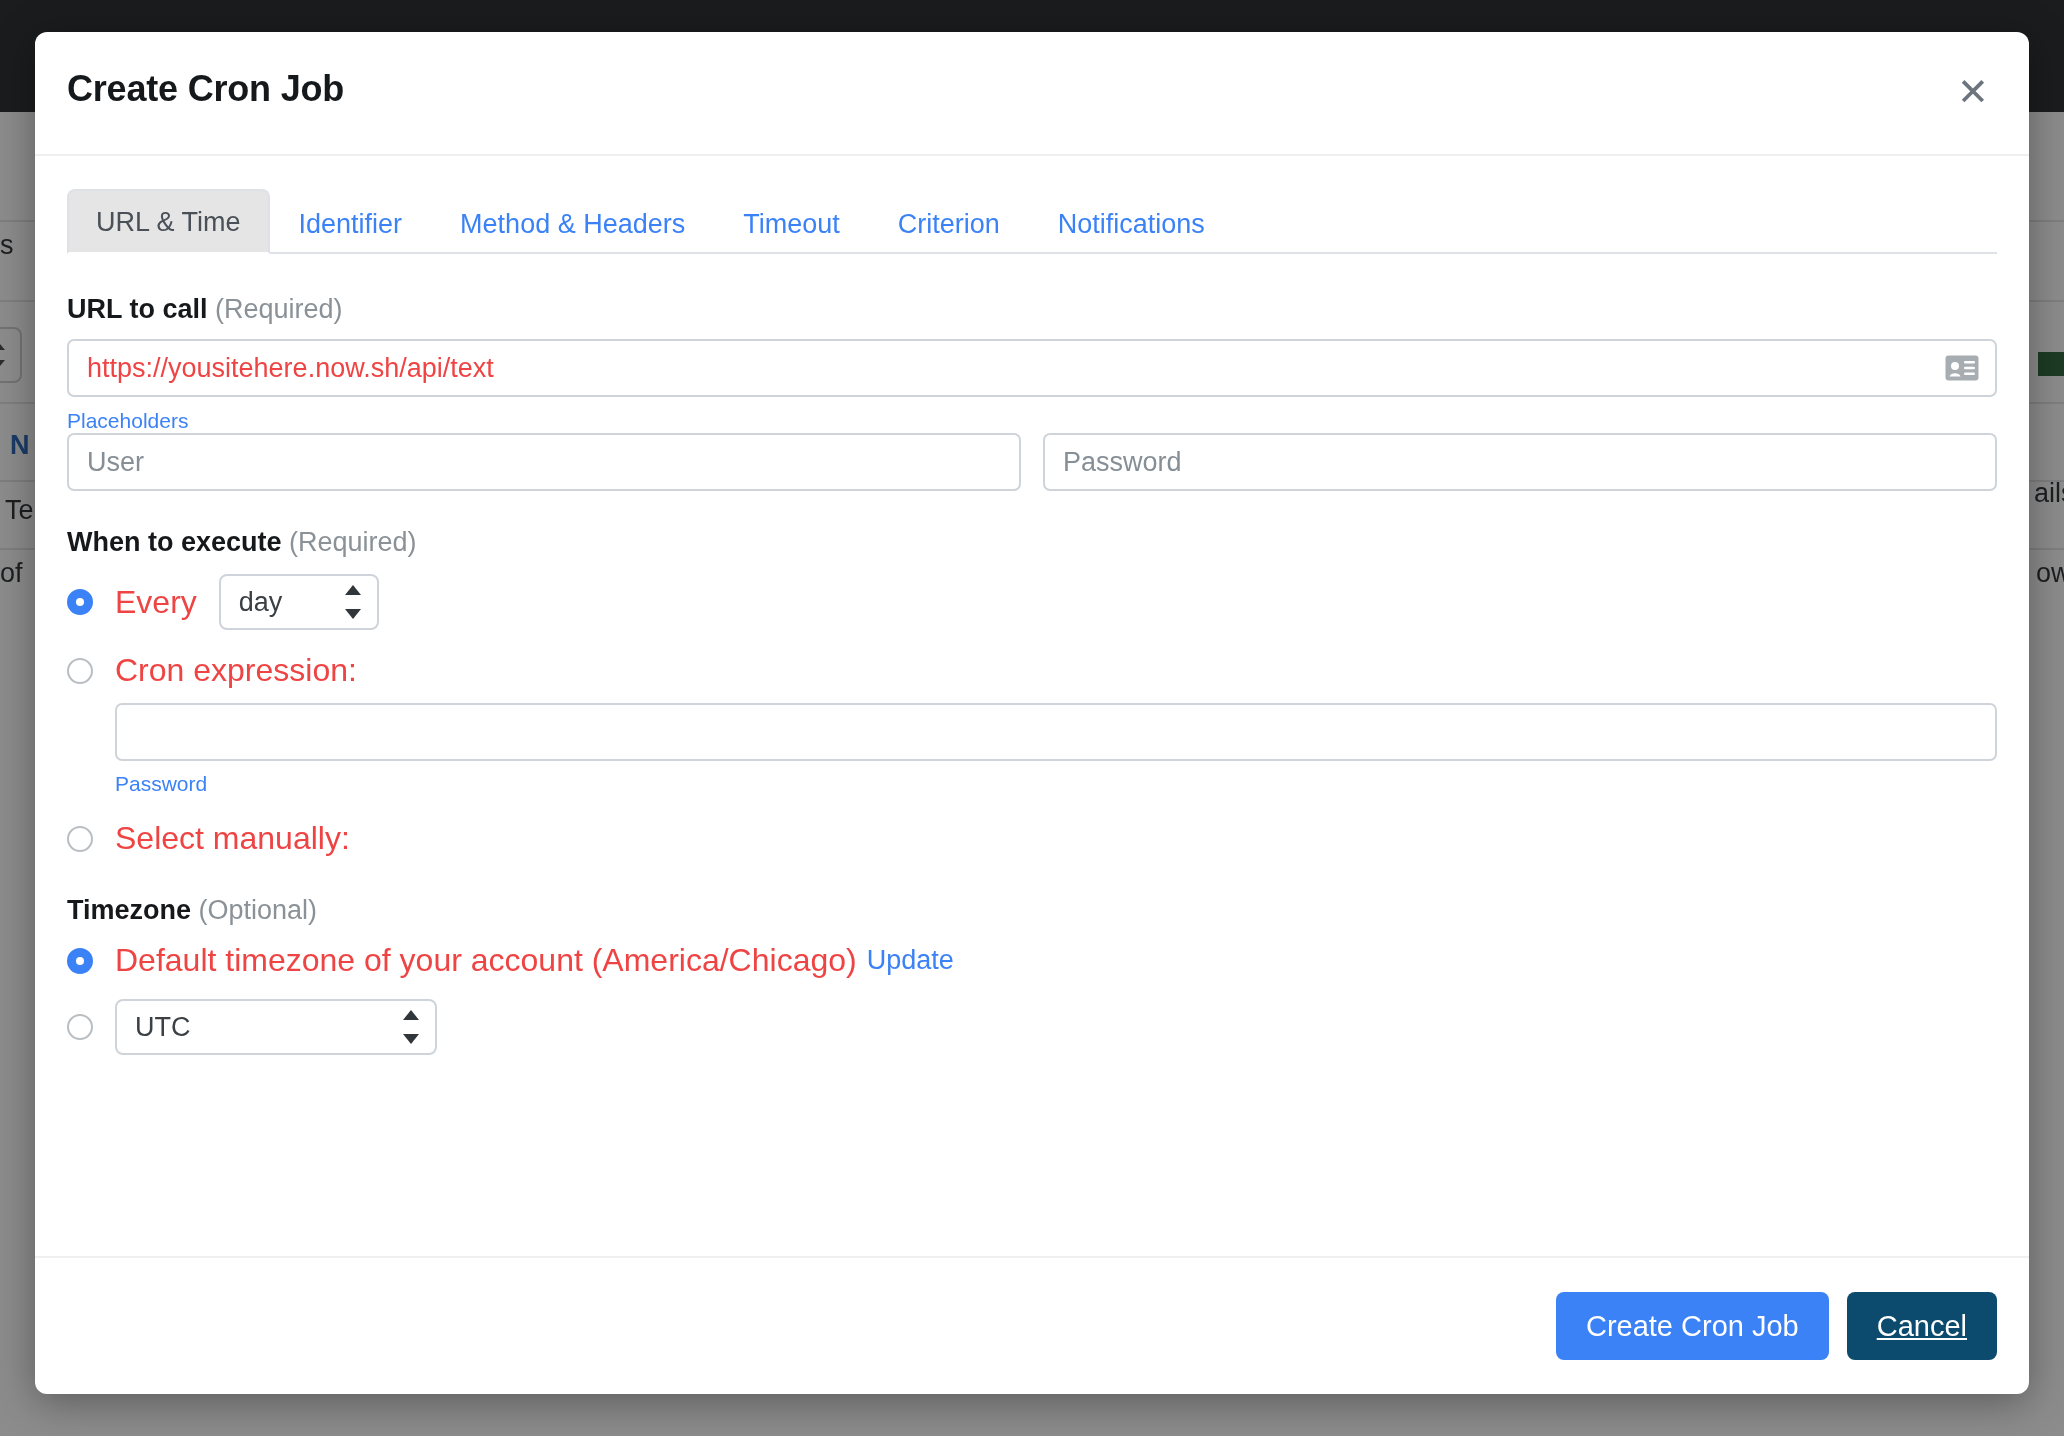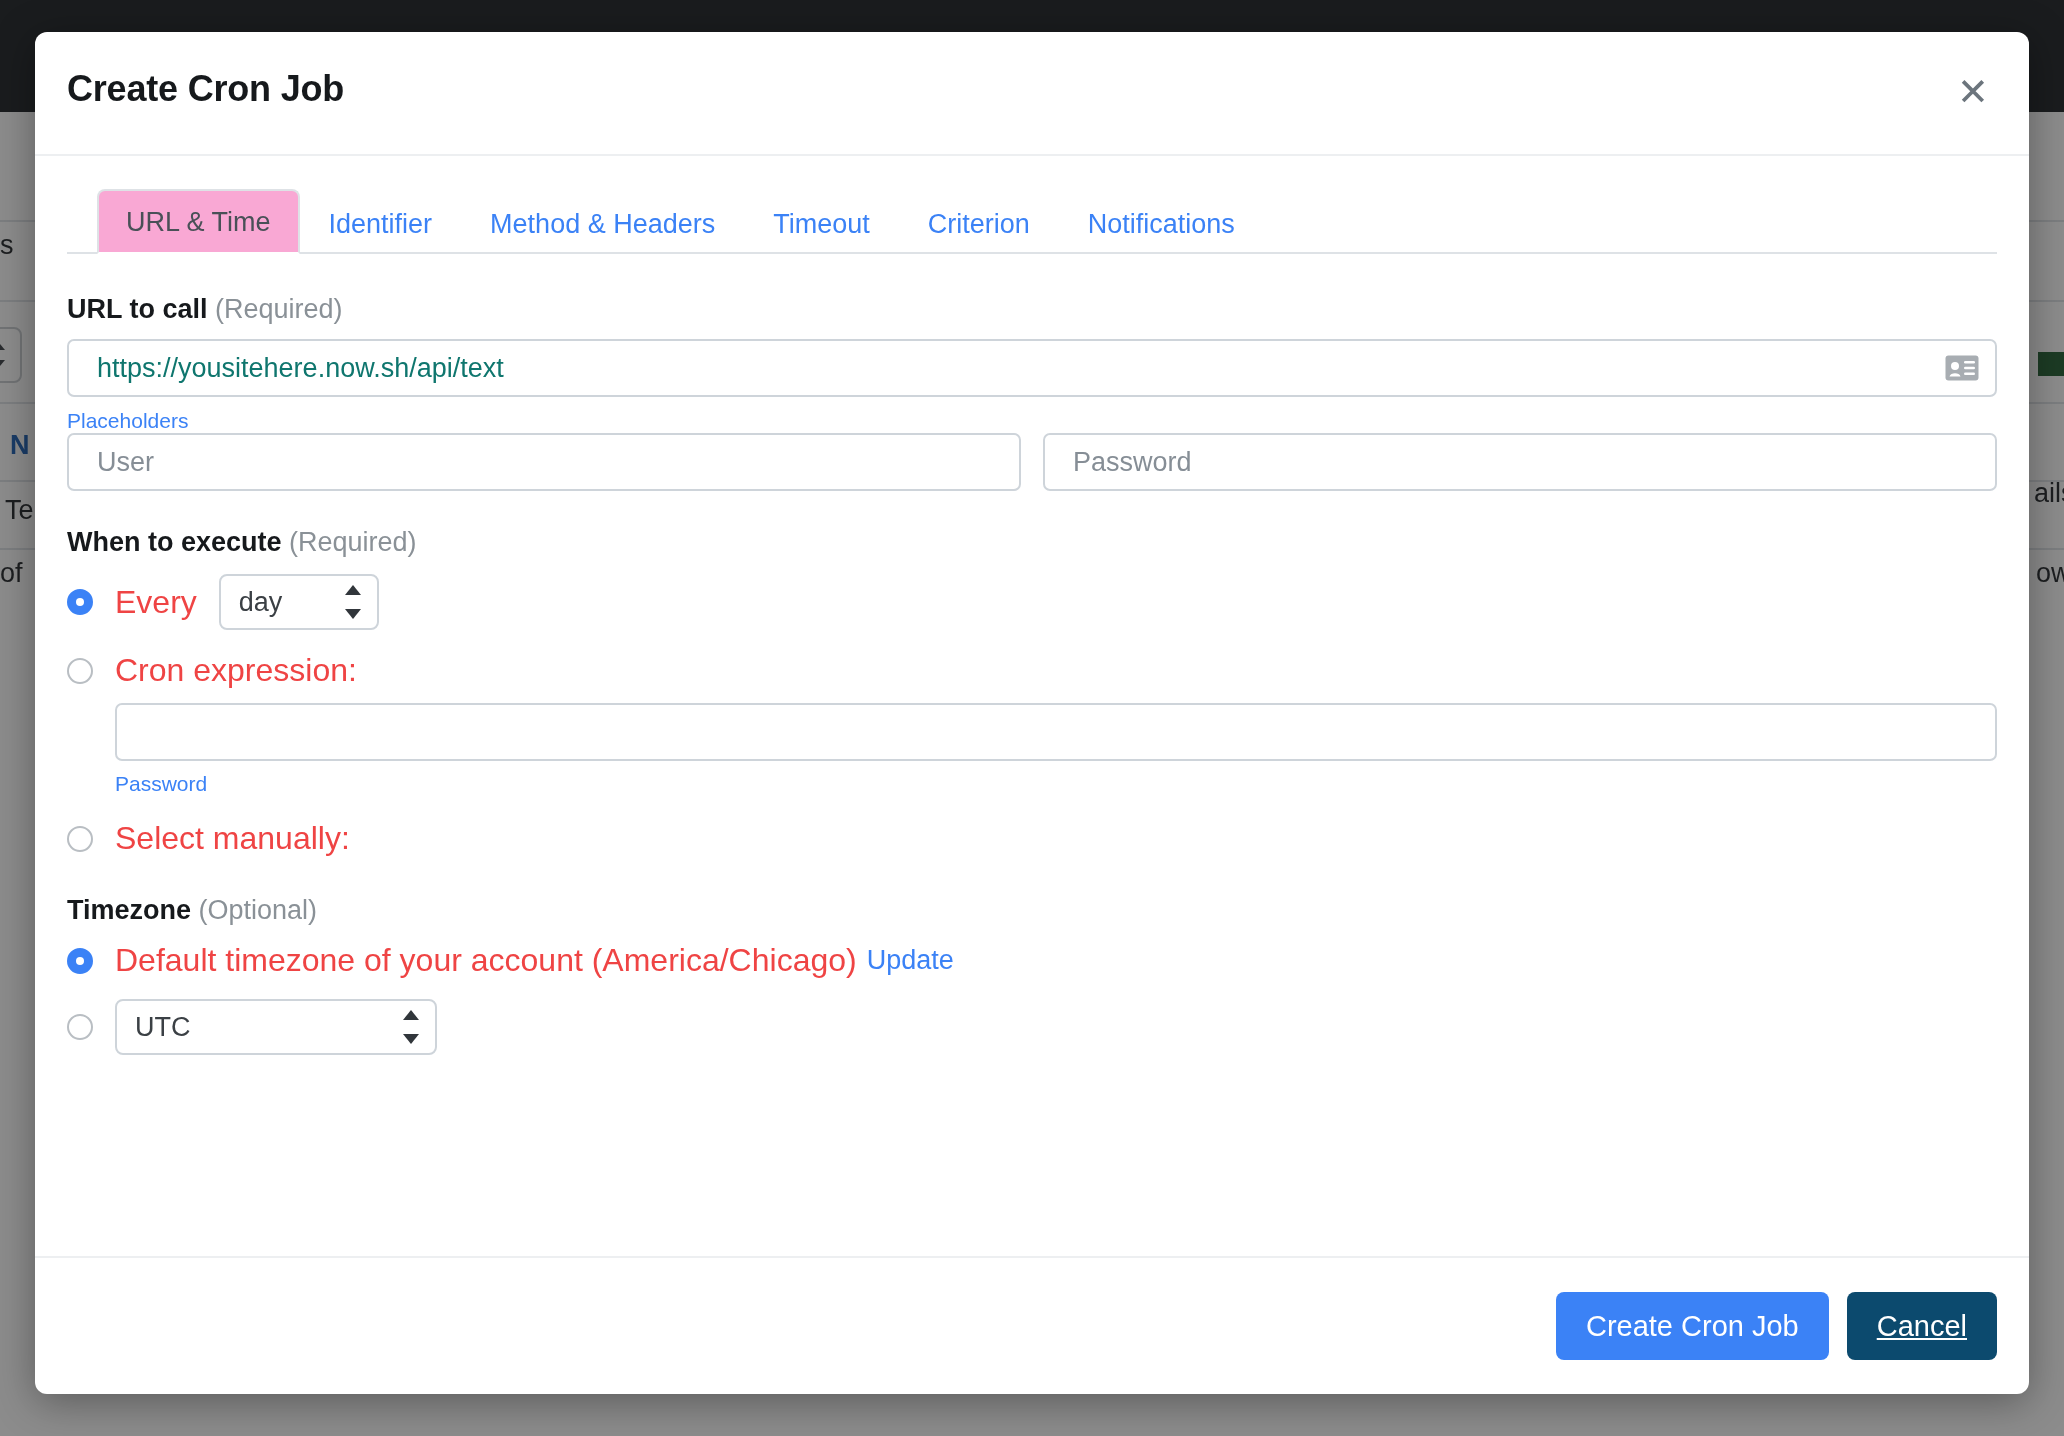--- a/index.html
+++ b/index.html
@@ -130,46 +130,45 @@
     border: 2px solid transparent;
     border-bottom: none;
     border-radius: 8px 8px 0 0;
     line-height: 1.2;
     margin-bottom: -2px;
     background: transparent;
     white-space: nowrap;
   }
   .tab.active {
     color: #495057;
-    background: #f9a8d4;
+    background: #e5e5e5;
     border-color: #dee2e6 #dee2e6 #ffffff;
     border-bottom: 2px solid #ffffff;
-    margin-left: 30px;
   }
 
   
   #form-area { padding-top: 40px; }
   .field-label {
     font-size: 27px;
     color: #16191c;
     font-weight: bold;
     margin-bottom: 14px;
   }
   .field-label .muted {
     font-weight: normal;
     color: #8a9197;
   }
   .txt-input {
     width: 100%;
     height: 58px;
     border: 2px solid #ced4da;
     border-radius: 7px;
-    padding: 0 28px;
+    padding: 0 18px;
     font-size: 27px;
-    color: #0f766e;
+    color: #ef4444;
     background: #fff;
     font-family: "Liberation Sans", sans-serif;
     outline: none;
   }
   .txt-input::placeholder { color: #868e96; }
   .link {
     color: #3b82f6;
     font-size: 21px;
     cursor: pointer;
     display: inline-block;

